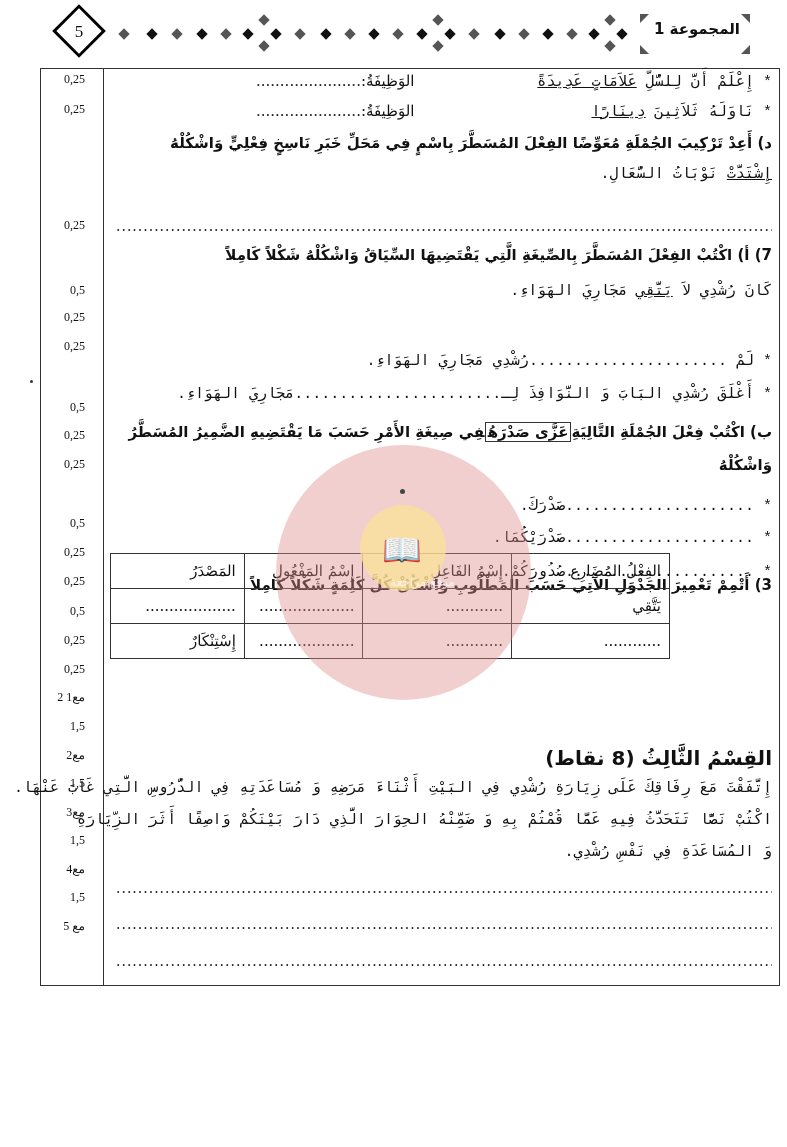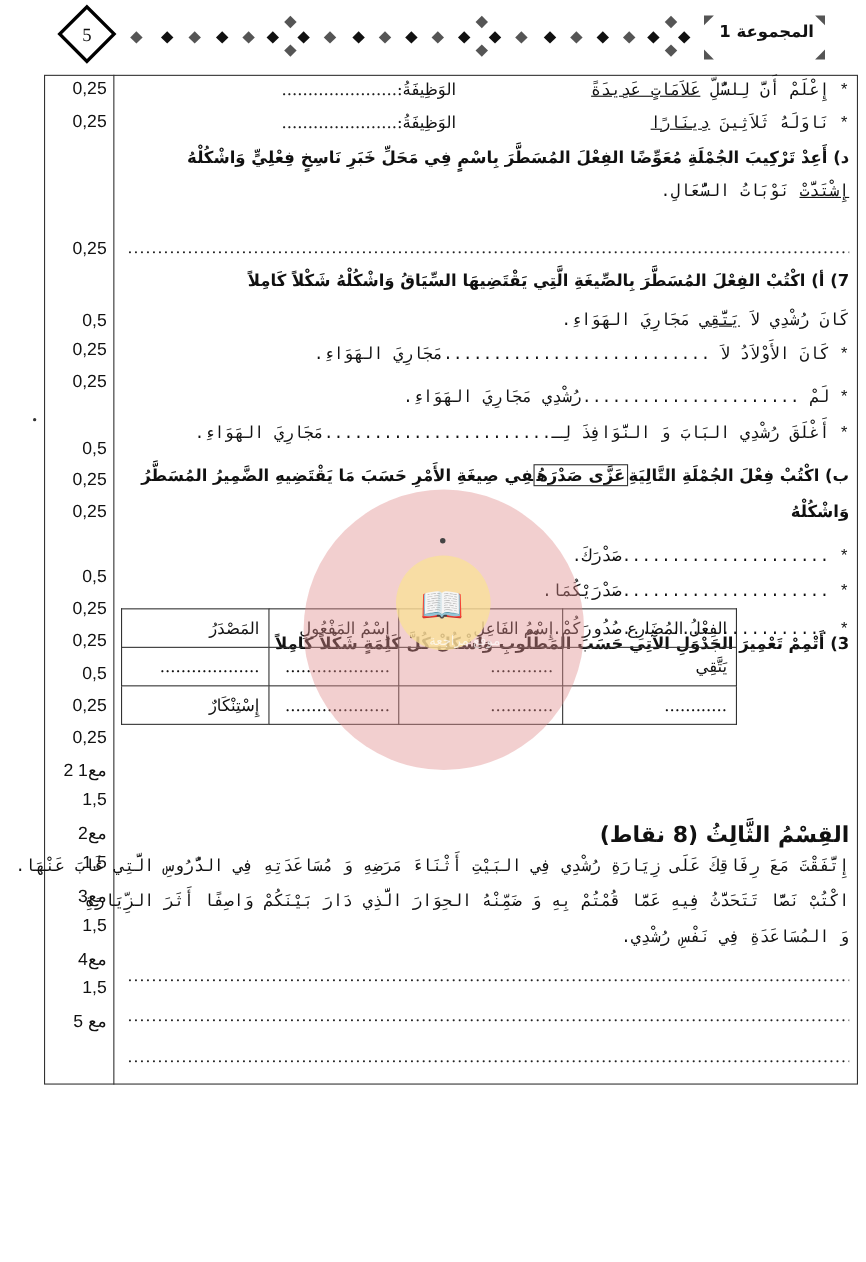--- a/index.html
+++ b/index.html
@@ -20,21 +20,21 @@
   .corner { position:absolute; width:0; height:0; }
   .c-tl { left:0; top:0; border-top:9px solid #555; border-right:9px solid transparent; }
   .c-tr { right:0; top:0; border-top:9px solid #555; border-left:9px solid transparent; }
   .c-bl { left:0; bottom:0; border-bottom:9px solid #555; border-right:9px solid transparent; }
   .c-br { right:0; bottom:0; border-bottom:9px solid #555; border-left:9px solid transparent; }
 
   .frame { position:absolute; left:40px; top:68px; width:740px; height:918px;
            border:1.5px solid #333; box-sizing:border-box; }
   .score-col { position:absolute; left:40px; top:68px; width:64px; height:918px;
                border-right:1.5px solid #333; box-sizing:border-box; }
-  .score { position:absolute; right:6px; font-family:Liberation Sans, sans-serif; font-size:16px;
+  .score { position:absolute; right:18px; font-family:Liberation Serif, serif; font-size:12px;
            direction:ltr; white-space:nowrap; }
   .content { position:absolute; left:106px; top:68px; width:672px; height:918px; }
   .line { position:absolute; right:6px; direction:rtl; text-align:right; white-space:nowrap;
           font-family:Liberation Mono, monospace; font-size:15px; }
   .bold { font-weight:bold; font-family:"DejaVu Sans", sans-serif; font-size:15px; }
   .u { text-decoration:underline; }
   .boxed { border:1.2px solid #333; padding:0 2px; }
   .dots { letter-spacing:0.5px; color:#222; }
   .full-dots { position:absolute; left:10px; right:6px; overflow:hidden; white-space:nowrap;
                font-size:14px; letter-spacing:1px; color:#222; }
@@ -150,21 +150,20 @@
   <div class="line bold" style="top:66px">د) أَعِدْ تَرْكِيبَ الجُمْلَةِ مُعَوِّضًا الفِعْلَ المُسَطَّرَ بِاسْمٍ فِي مَحَلِّ خَبَرِ نَاسِخٍ فِعْلِيٍّ وَاشْكُلْهُ</div>
   <div class="line" style="top:96px">
     <span class="u">إِشْتَدَّتْ</span><span> نَوْبَاتُ السُّعَالِ.</span>
   </div>
   <div class="full-dots" style="top:150px">........................................................................................................................................................................</div>
 
   <div class="line bold" style="top:178px">7) أ) اكْتُبْ الفِعْلَ المُسَطَّرَ بِالصِّيغَةِ الَّتِي يَقْتَضِيهَا السِّيَاقُ وَاشْكُلْهُ شَكْلاً كَامِلاً</div>
   <div class="line" style="top:213px">
     <span>كَانَ رُشْدِي لاَ </span><span class="u">يَتَّقِي</span><span> مَجَارِيَ الهَوَاءِ.</span>
   </div>
-  <div class="line" style="top:244px">* كَانَ الأَوْلاَدُ لاَ ...........................مَجَارِيَ الهَوَاءِ.</div>
   <div class="line" style="top:283px">* لَمْ ......................رُشْدِي مَجَارِيَ الهَوَاءِ.</div>
   <div class="line bold" style="top:355px">
     <span>ب) اكْتُبْ فِعْلَ الجُمْلَةِ التَّالِيَةِ</span><span class="boxed">عَزَّى صَدْرَهُ</span><span>فِي صِيغَةِ الأَمْرِ حَسَبَ مَا يَقْتَضِيهِ الضَّمِيرُ المُسَطَّرُ</span>
   </div>
 
   <div class="line" style="top:316px">* أَغْلَقَ رُشْدِي البَابَ وَ النَّوَافِذَ لِـ.......................مَجَارِيَ الهَوَاءِ.</div>
   <div class="line bold" style="top:388px">وَاشْكُلْهُ</div>
   <div class="line" style="top:428px">* .....................صَدْرَكَ.</div>
   <div class="line" style="top:460px">* .....................صَدْرَيْكُمَا.</div>
   <div class="line" style="top:494px">* .....................صُدُورَكُمْ.</div>

